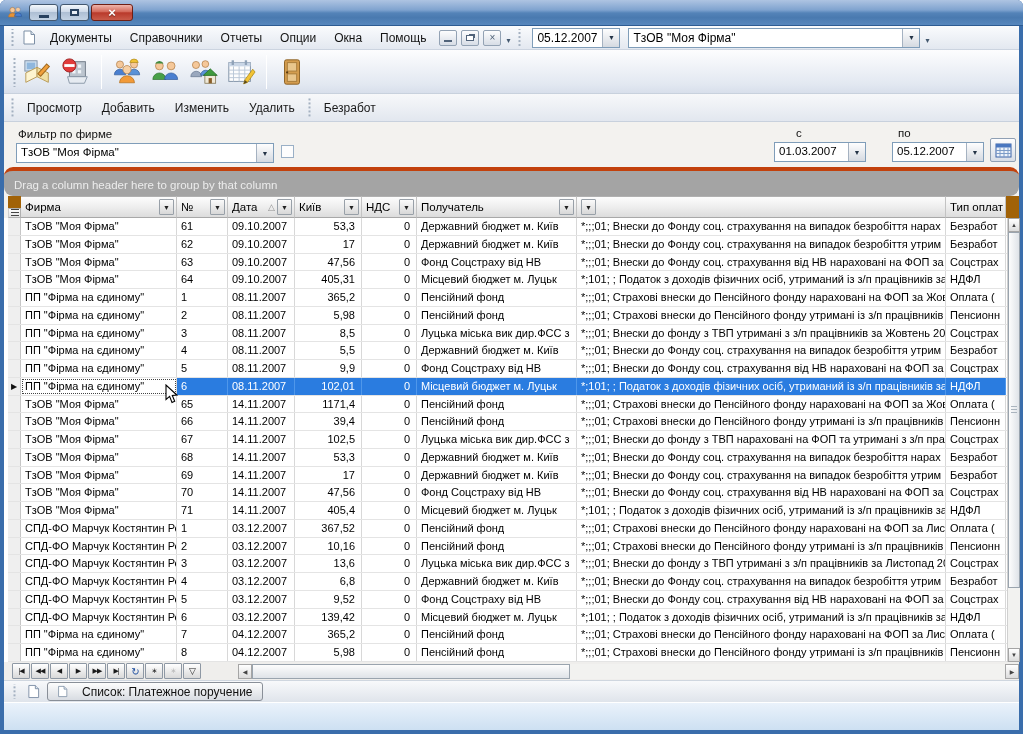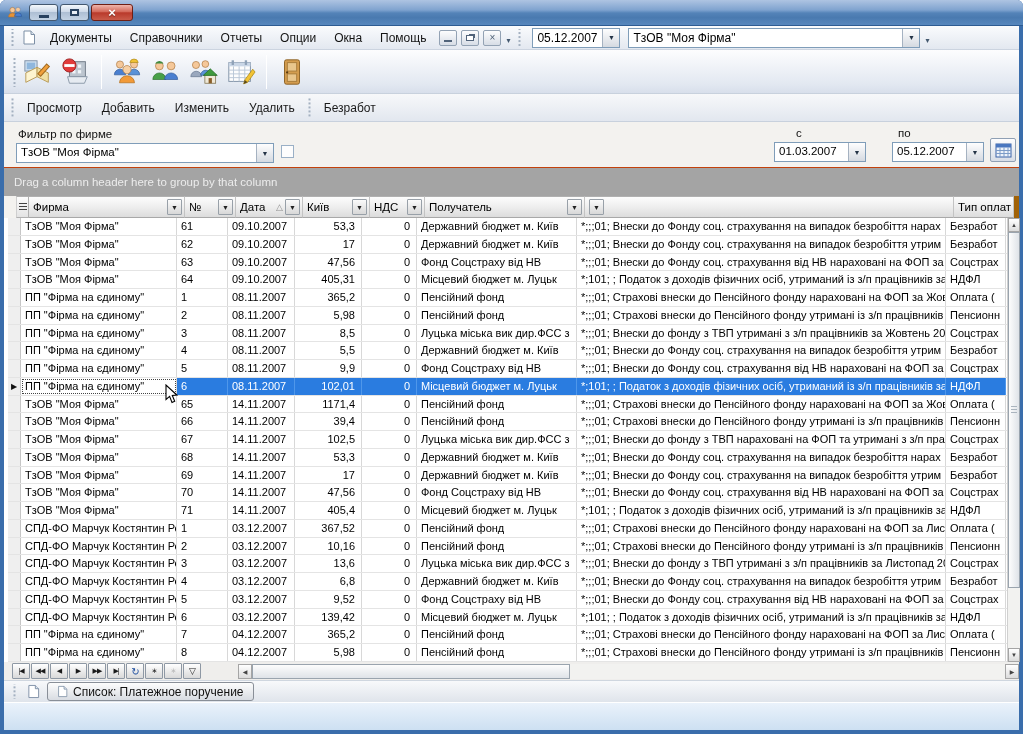--- a/index.html
+++ b/index.html
@@ -50,23 +50,23 @@
   .abtn{font-size:12px;color:#1a1a1a;padding:4px 10px;white-space:nowrap;}
   
   .filterpanel{height:45px;position:relative;background:#f3f2ef;}
   .flabel{position:absolute;font-size:11.5px;color:#111;}
   .filterpanel .combo{position:absolute;height:20px;}
   .chk{position:absolute;left:277px;top:23px;width:13px;height:13px;border:1px solid #9ab0c6;background:#fdfdfd;}
   .calbtn{position:absolute;left:986px;top:16px;width:26px;height:24px;border:1px solid #8fa0b4;border-radius:2px;
     background:linear-gradient(#fdfdfe,#d7dde6);display:flex;align-items:center;justify-content:center;}
   
   .groupbar{height:29px;background:#a4a4a4;color:#ececec;font-size:11.5px;line-height:29px;
-    padding-left:10px;border-top:1px solid #c2410c;}
-  
-  .headerrow{height:22px;display:flex;margin-left:12px;background:#a16207;}
+    padding-left:10px;border-top:4px solid #c2410c;border-radius:9px;}
+  
+  .headerrow{height:22px;display:flex;margin-left:4px;background:#a16207;align-items:flex-end;}
   .hind{width:13px;flex:none;border:1px solid #b0b0b0;border-left-color:#cfcfcf;
     background:linear-gradient(#fdfdfd,#e3e3e3);display:flex;align-items:center;justify-content:center;}
   .hind .chooser{width:8px;height:8px;background:repeating-linear-gradient(180deg,#444 0 1px,transparent 1px 3px);}
   .hcell{display:flex;align-items:center;height:22px;padding:0 2px 0 4px;overflow:hidden;flex:none;
     border-right:1px solid #c3c3c3;border-top:1px solid #b0b0b0;border-bottom:1px solid #a8a8a8;
     background:linear-gradient(#fdfdfd,#ececec 55%,#dcdcdc);font-size:11.5px;color:#000;}
   .hlabel{flex:1;white-space:nowrap;overflow:hidden;}
   .sortmark{color:#909090;font-size:9px;margin-right:2px;flex:none;}
   .fbtn{width:15px;height:16px;flex:none;border:1px solid #98a0a8;border-radius:1px;
     background:linear-gradient(#fbfbfb,#d8d8d8);color:#222;font-size:7px;
@@ -100,21 +100,21 @@
   .nbtn.dim{color:#b8b8b8;}
   .hscroll{flex:1;height:15px;margin-left:36px;background:#f2f2f0;position:relative;display:flex;align-items:center;}
   .hsb{width:14px;height:15px;flex:none;border:1px solid #a5a5a5;background:linear-gradient(#fff,#dcdcdc);
     display:flex;align-items:center;justify-content:center;font-size:6px;color:#444;}
   .hthumb{width:318px;height:15px;flex:none;border:1px solid #9aa4ae;background:linear-gradient(#fdfdfd,#dfe3e8);}
   .hspace{flex:1;}
   
   .tabrow{height:22px;background:linear-gradient(#f8f9fb,#dfe4eb);border-top:1px solid #cfd6df;
     display:flex;align-items:center;gap:4px;padding-left:6px;}
   .pagebtn{width:20px;height:18px;display:flex;align-items:center;justify-content:center;}
-  .tab{height:19px;display:flex;align-items:center;gap:5px;padding:0 9px;border:1px solid #898f98;
+  .tab{height:19px;display:flex;align-items:center;gap:14px;padding:0 9px;border:1px solid #898f98;
     border-radius:3px;background:linear-gradient(#fdfdfd,#d8dce2);font-size:12px;color:#111;white-space:nowrap;}
   
   .statusbar{height:28px;background:linear-gradient(#eaf2fb,#cde0f2);border-top:1px solid #fff;}
   
   .cursor{position:absolute;left:161px;top:384px;z-index:60;pointer-events:none;}
 </style>
 </head>
 <body>
 
 <div class="window">

